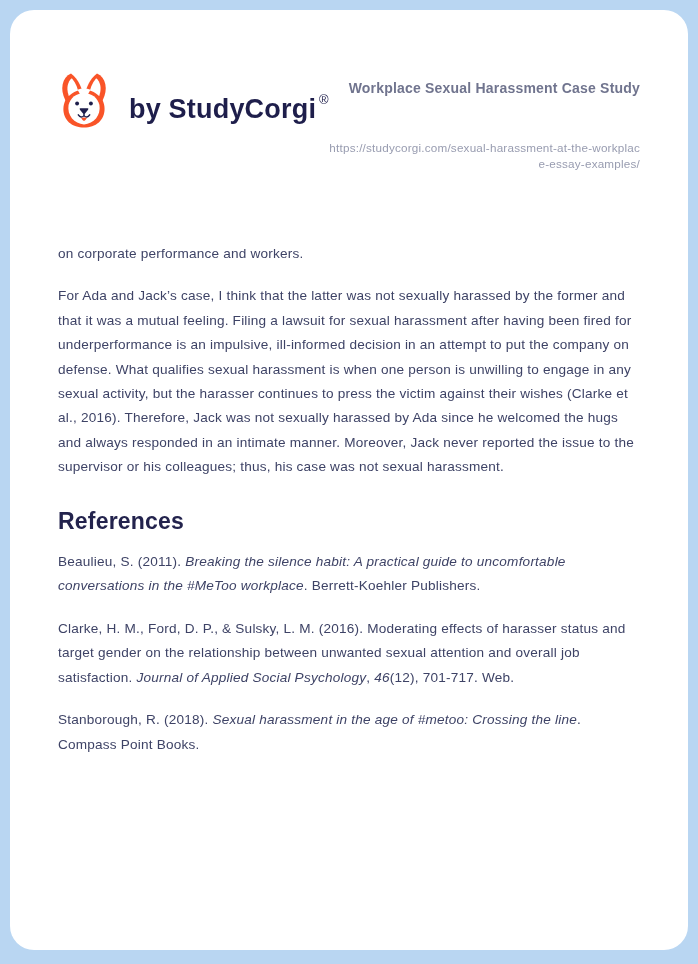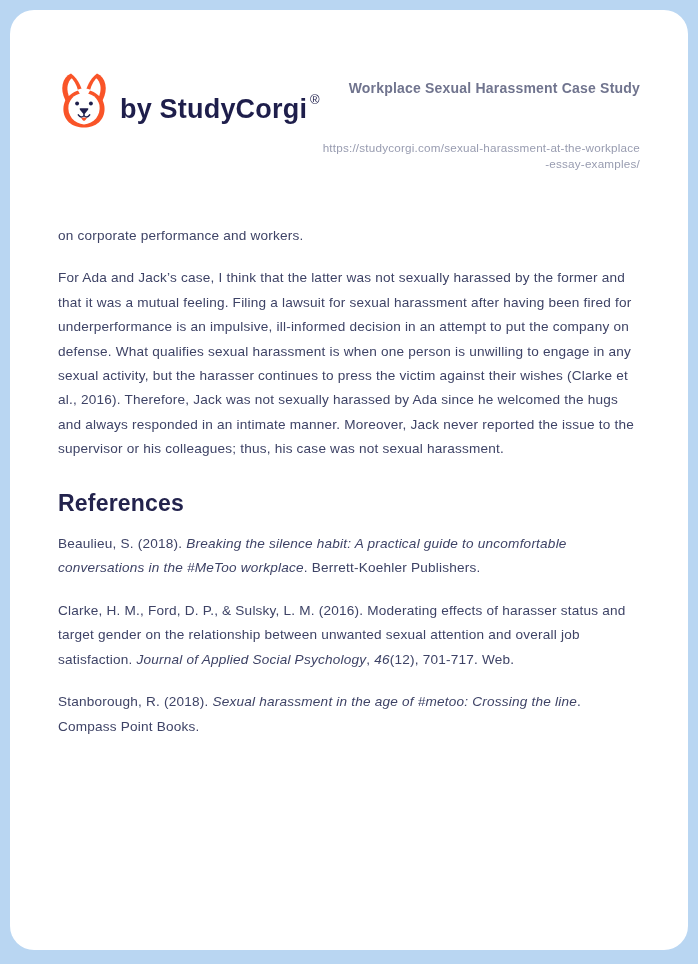--- a/index.html
+++ b/index.html
@@ -24,21 +24,21 @@
   }
   
   .header {
     display: flex;
     justify-content: space-between;
     align-items: flex-start;
   }
   .brand {
     display: flex;
     align-items: center;
-    gap: 10px;
+    gap: 19px;
     justify-content: center;
   }
   .logo-icon { width: 52px; height: 58px; flex: 0 0 auto; }
   .brand-text {
     font-size: 27px;
     font-weight: bold;
     color: #1e1e4b;
     letter-spacing: 0.2px;
     white-space: nowrap;
     line-height: 1;
@@ -66,21 +66,21 @@
   .doc-url {
     font-size: 11.7px;
     color: #989cb0;
     letter-spacing: 0.2px;
     line-height: 16px;
     word-break: break-all;
     margin-top: 44px;
   }
   
   .article {
-    margin-top: 52px;
+    margin-top: 70px;
     width: 582px;
     color: #3e4366;
     font-size: 13.6px;
     line-height: 24.4px;
     letter-spacing: 0.015em;
   }
   .article p { margin: 0 0 18px 0; }
   .references-heading {
     font-size: 23px;
     font-weight: bold;
@@ -127,19 +127,19 @@
     </div>
   </div>
 
   <div class="article">
     <div id="paragraphs">
         <p>on corporate performance and workers.</p>
         <p>For Ada and Jack’s case, I think that the latter was not sexually harassed by the former and that it was a mutual feeling. Filing a lawsuit for sexual harassment after having been fired for underperformance is an impulsive, ill-informed decision in an attempt to put the company on defense. What qualifies sexual harassment is when one person is unwilling to engage in any sexual activity, but the harasser continues to press the victim against their wishes (Clarke et al., 2016). Therefore, Jack was not sexually harassed by Ada since he welcomed the hugs and always responded in an intimate manner. Moreover, Jack never reported the issue to the supervisor or his colleagues; thus, his case was not sexual harassment.</p>
       </div>
     <h2 class="references-heading">References</h2>
     <div id="ref-list" class="ref-list">
-        <p><span>Beaulieu, S. (2018). </span><span class="italic">Breaking the silence habit: A practical guide to uncomfortable conversations in the #MeToo workplace</span><span>. Berrett-Koehler Publishers.</span></p>
+        <p><span>Beaulieu, S. (2011). </span><span class="italic">Breaking the silence habit: A practical guide to uncomfortable conversations in the #MeToo workplace</span><span>. Berrett-Koehler Publishers.</span></p>
         <p><span>Clarke, H. M., Ford, D. P., &amp; Sulsky, L. M. (2016). Moderating effects of harasser status and target gender on the relationship between unwanted sexual attention and overall job satisfaction. </span><span class="italic">Journal of Applied Social Psychology</span><span>, </span><span class="italic">46</span><span>(12), 701-717. Web.</span></p>
         <p><span>Stanborough, R. (2018). </span><span class="italic">Sexual harassment in the age of #metoo: Crossing the line</span><span>. Compass Point Books.</span></p>
       </div>
   </div>
 
 </div>
 
 </body></html>

